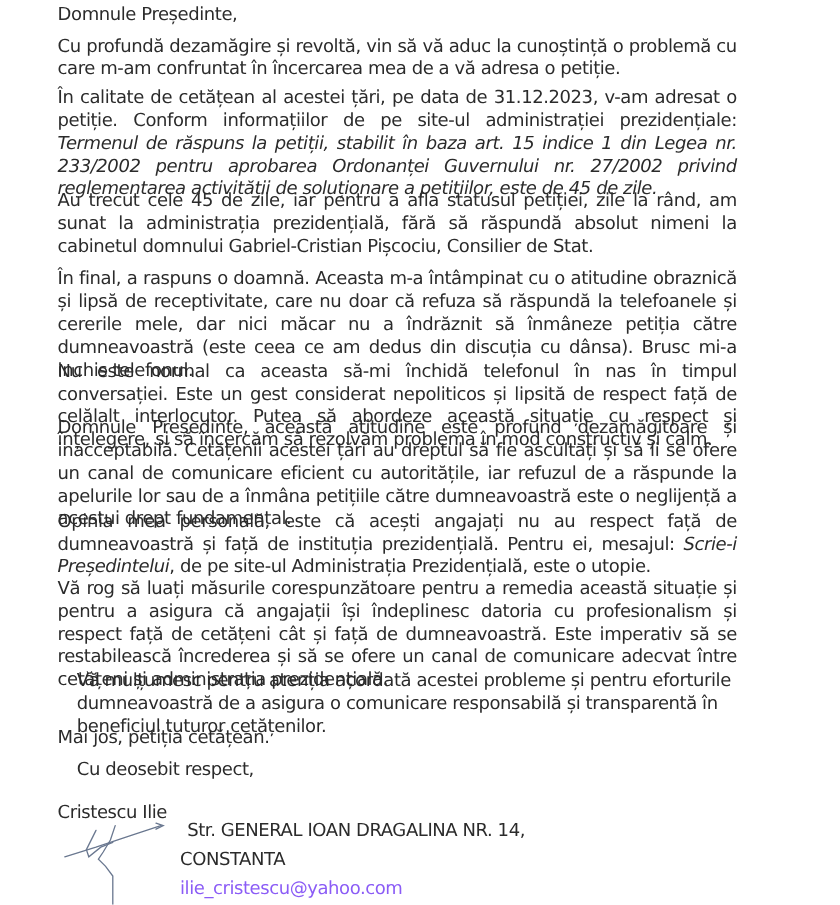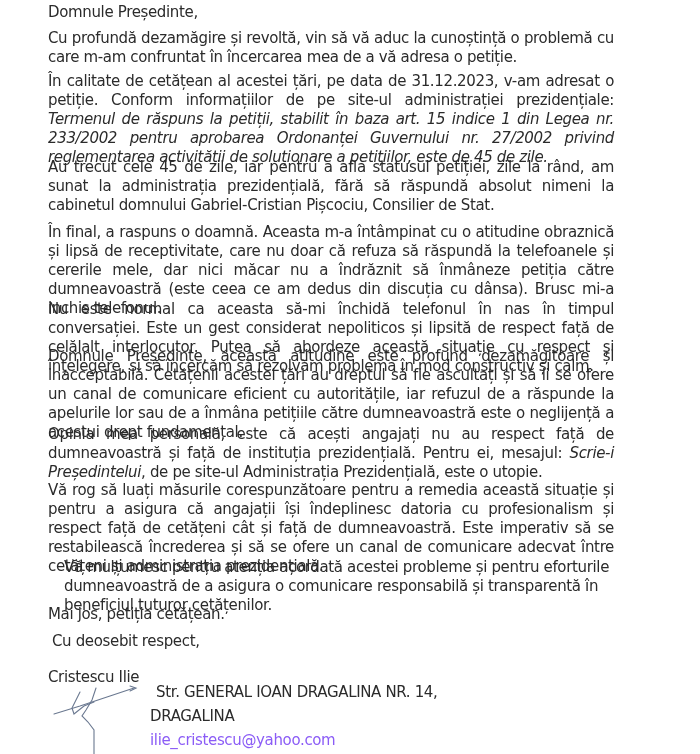--- a/index.html
+++ b/index.html
@@ -18,21 +18,21 @@
   .p1 { top: 29px; }
   .p2 { top: 72px; }
   .p3 { top: 158px; }
   .p4 { top: 223px; }
   .p5 { top: 300px; }
   .p6 { top: 347px; }
   .p7 { top: 425px; }
   .p8 { top: 481px; }
   .p9 { top: 558px; text-align: left; margin-left: 16px; }
   .p10 { top: 605px; text-align: left; }
-  .closing { top: 632px; left: 4px; position: absolute; text-align: left; }
+  .closing { top: 632px; left: 16px; position: absolute; text-align: left; }
   .signer { top: 668px; left: 0; position: absolute; text-align: left; }
   em { font-style: italic; }
   .address { position: absolute; left: 150px; width: 300px; text-align: left; }
   .addr1 { top: 683px; left: 156px; width: 300px; }
   .addr2 { top: 707px; }
   .email { top: 731px; color: #8b5cf6; }
   .signature { position: absolute; left: 50px; top: 684px; width: 110px; height: 70px; }
 </style>
 </head>
 <body>
@@ -67,14 +67,14 @@
 <svg class="signature" viewBox="0 0 110 70">
   <g fill="none" stroke="#6a7890" stroke-width="1.1" stroke-linecap="round">
     <path d="M4 30 L30 22 L60 12 L84 4"></path>
     <path d="M80 2 L86 4 L80 7"></path>
     <path d="M30 8 L22 24 L24 30 L34 22 L44 18"></path>
     <path d="M46 4 L42 16 L36 26 L32 32 L38 38 L44 46 L44 70"></path>
   </g>
 </svg>
 
 <p class="address addr1">Str. GENERAL IOAN DRAGALINA NR. 14,</p>
-<p class="address addr2">DRAGALINA</p>
+<p class="address addr2">CONSTANTA</p>
 <p class="address email">ilie_cristescu@yahoo.com</p>
 
 </body></html>

